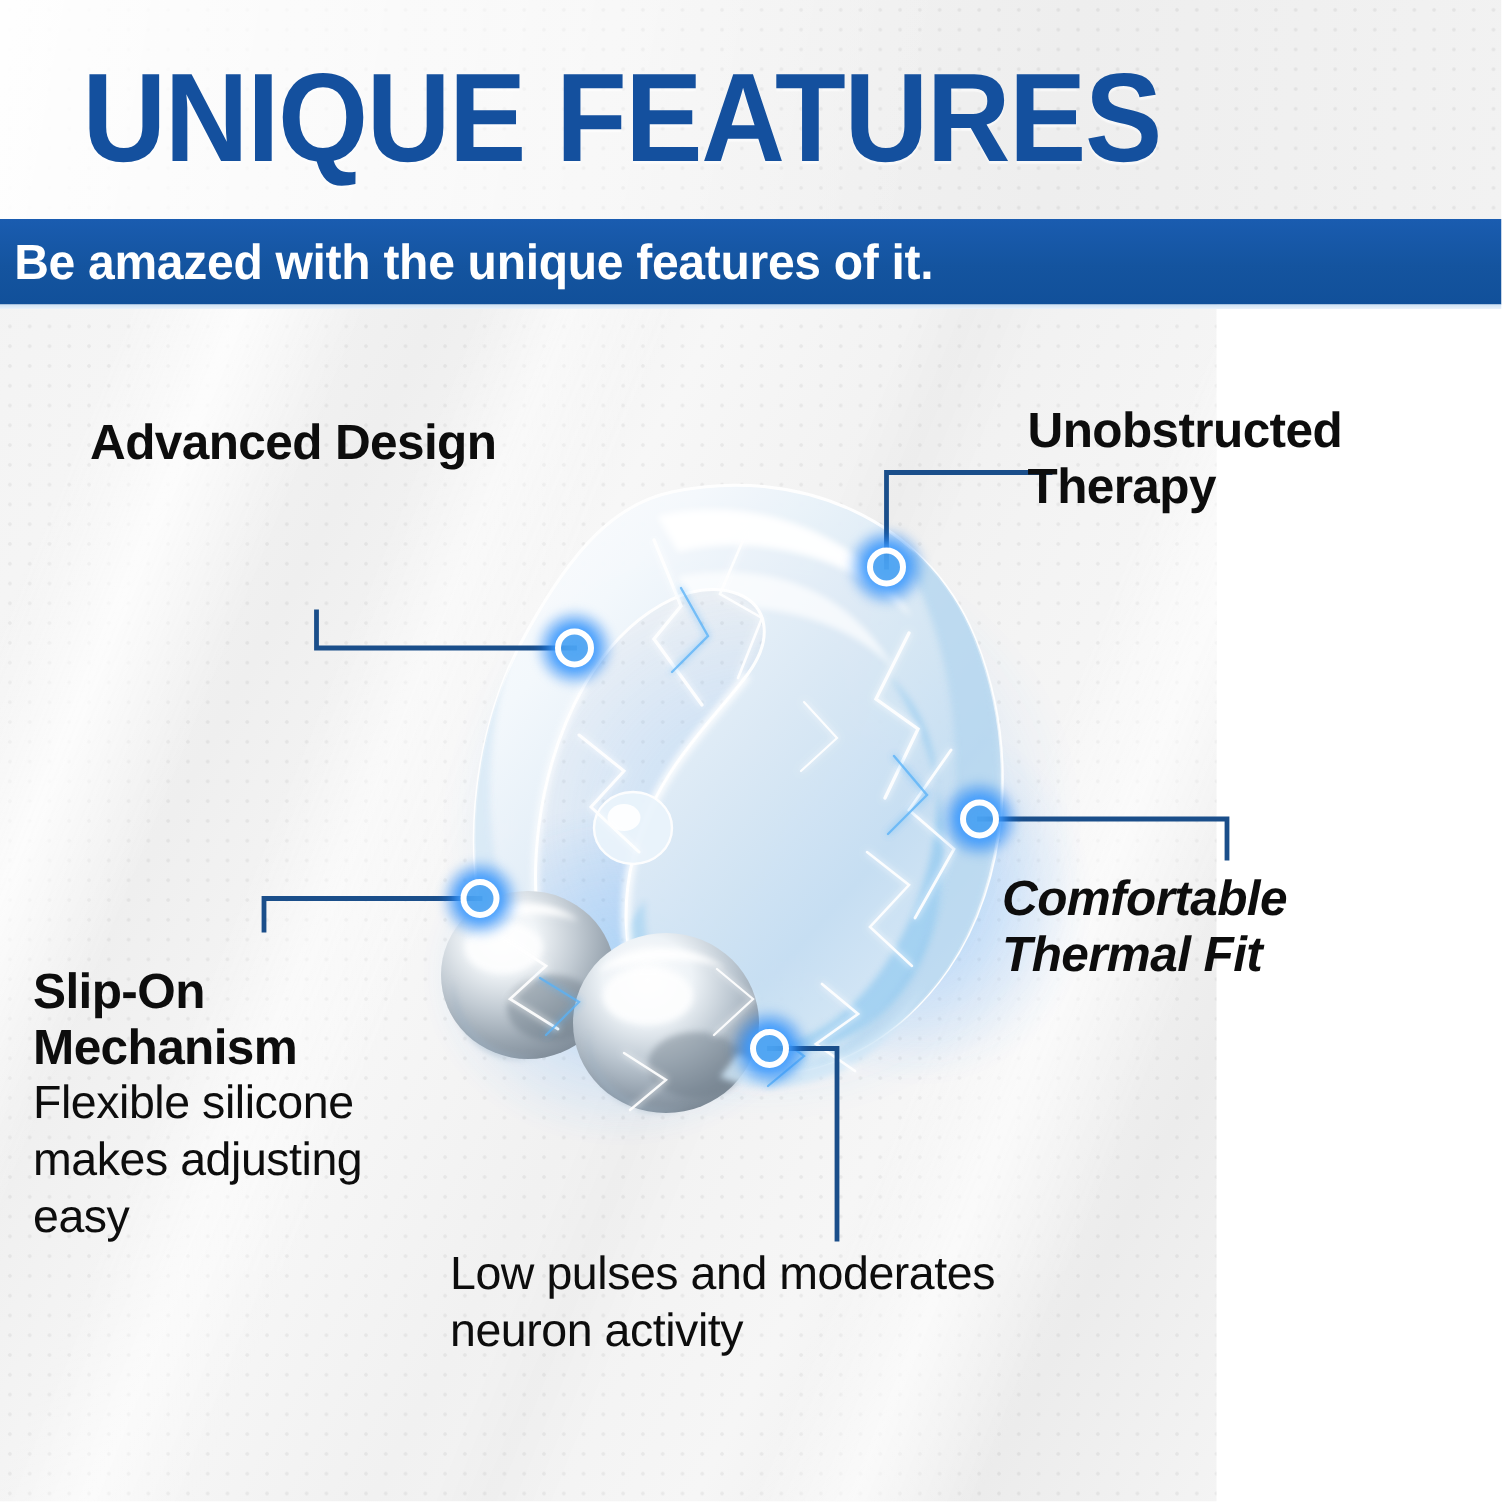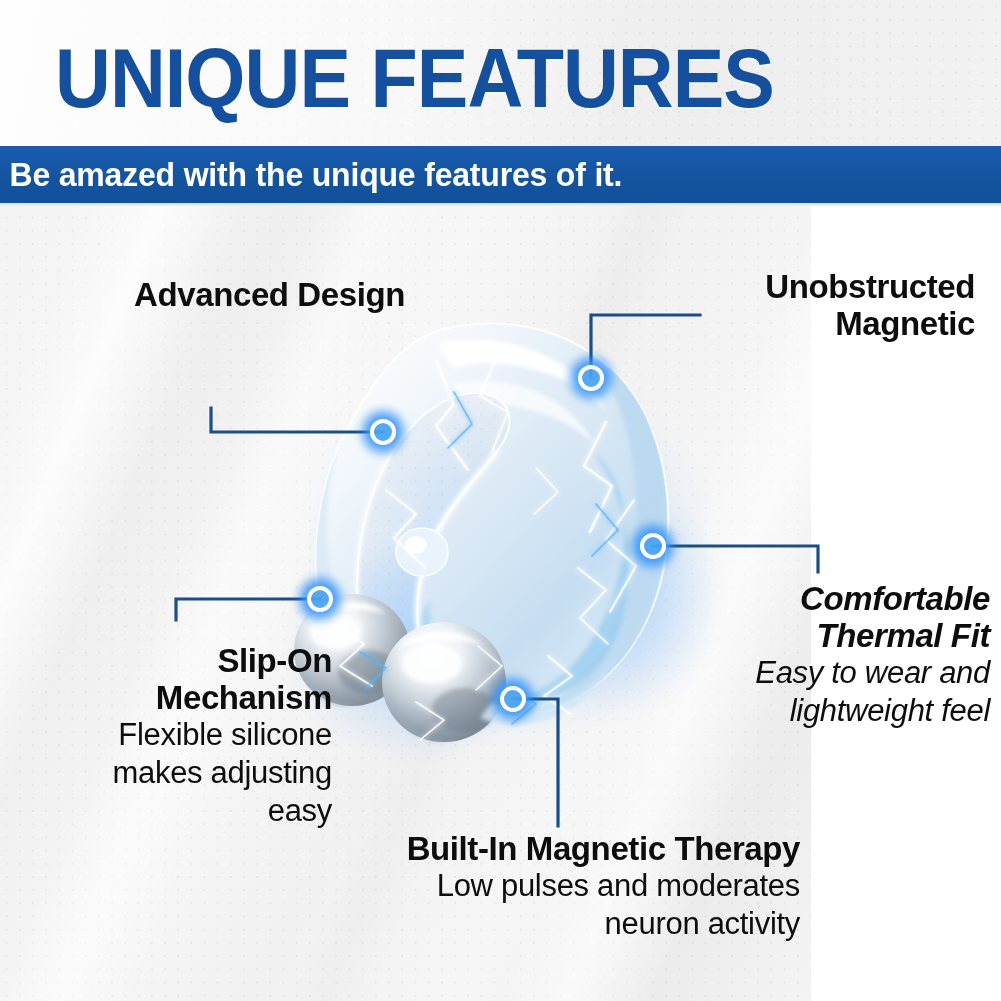--- a/index.html
+++ b/index.html
@@ -117,21 +117,21 @@
     line-height:37px;
     letter-spacing:-0.4px;
     white-space:pre-line;
   }
   .label .body {
     font-size:31px;
     line-height:38px;
     letter-spacing:-0.3px;
     white-space:pre-line;
   }
-  .ta-center { text-align:right; }
+  .ta-center { text-align:left; }
 
   
   #lbl-advanced        { left:60px;  top:276px;  width:345px; }
   #lbl-unobstructed    { left:685px; top:268px;  width:290px; }
   #lbl-comfortable     { left:668px; top:580px;  width:322px;font-style:italic; }
   #lbl-slipon          { left:22px;  top:618px;  width:310px;margin-top:24px; }
   #lbl-magnetic        { left:300px; top:830px;  width:500px; }
 </style>
 </head>
 <body>
@@ -315,37 +315,34 @@
     <div class="halo"></div>
     <div class="ring"></div>
   </div>
 
   <div class="label ta-center" id="lbl-advanced">
     <div class="head">Advanced Design</div>
   </div>
 
   <div class="label ta-center" id="lbl-unobstructed">
     <div class="head">Unobstructed
-Magnetic</div>
+Therapy</div>
   </div>
 
   <div class="label ta-center" id="lbl-comfortable">
     <div class="head">Comfortable
 Thermal Fit</div>
-    <div class="body">Easy to wear and
-lightweight feel</div>
   </div>
 
   <div class="label ta-center" id="lbl-slipon">
     <div class="head">Slip-On
 Mechanism</div>
     <div class="body">Flexible silicone
 makes adjusting
 easy</div>
   </div>
 
   <div class="label ta-center" id="lbl-magnetic">
-    <div class="head">Built-In Magnetic Therapy</div>
     <div class="body">Low pulses and moderates
 neuron activity</div>
   </div>
 
 </div>
 
 </body></html>

